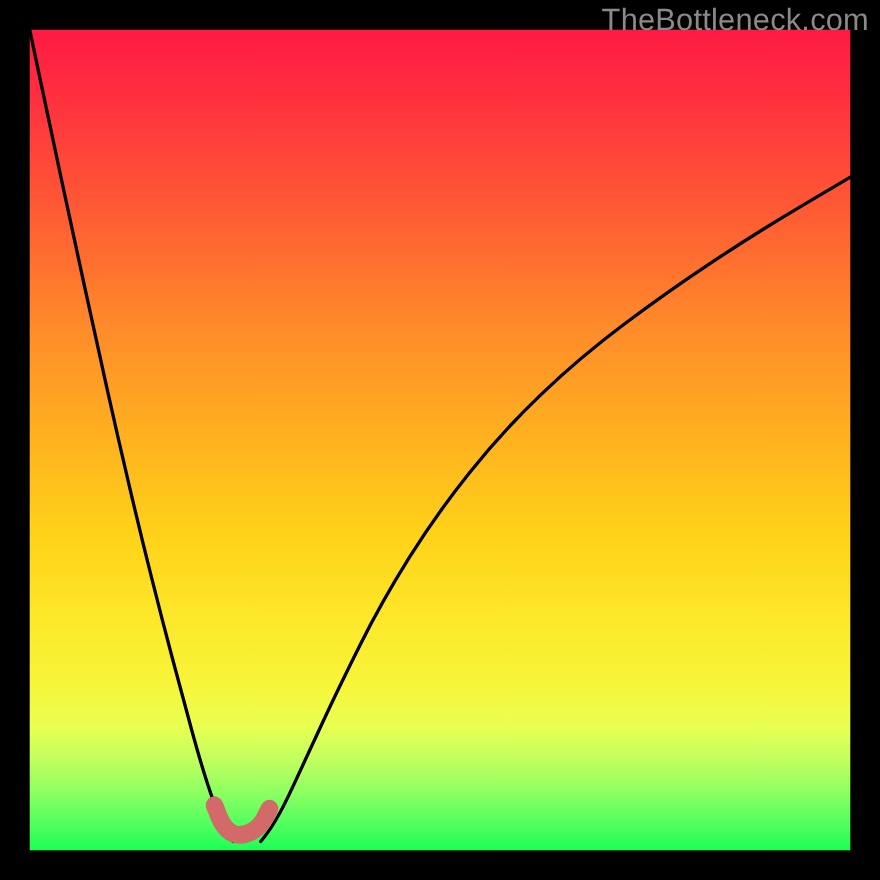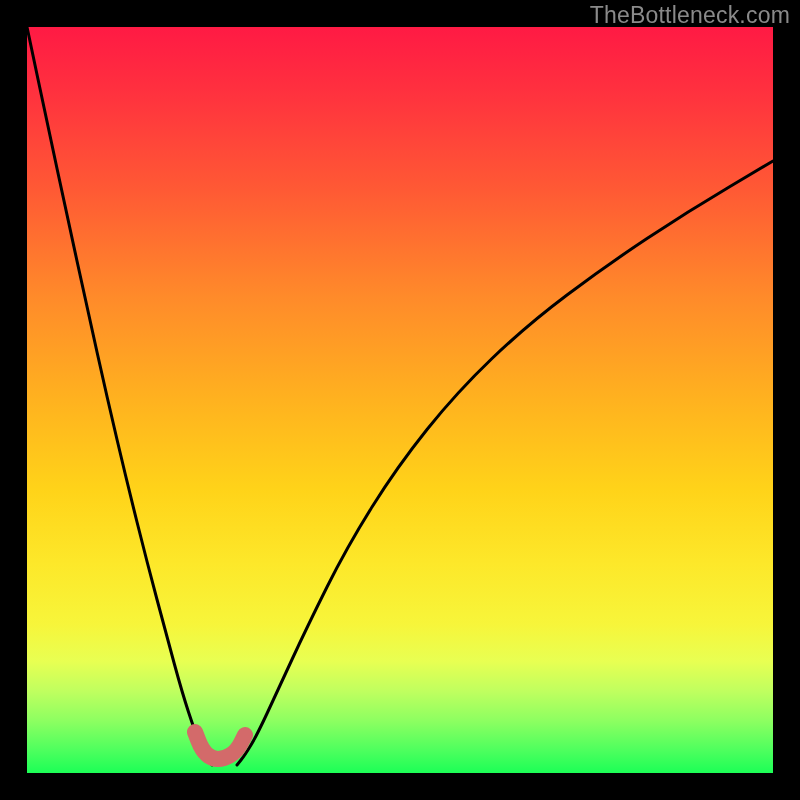--- a/index.html
+++ b/index.html
@@ -40,21 +40,21 @@
       #8dff61 93%,
       #4dff5e 97%,
       #1cff56 100%
     );
   }
   .watermark {
     position: absolute;
     top: 2px;
     right: 10px;
     font-family: Arial, Helvetica, sans-serif;
-    font-size: 23px;
+    font-size: 28px;
     color: #8a8a8a;
     letter-spacing: 0.2px;
   }
   svg.curve {
     position: absolute;
     left: 0;
     top: 0;
     width: 746px;
     height: 746px;
     overflow: visible;

